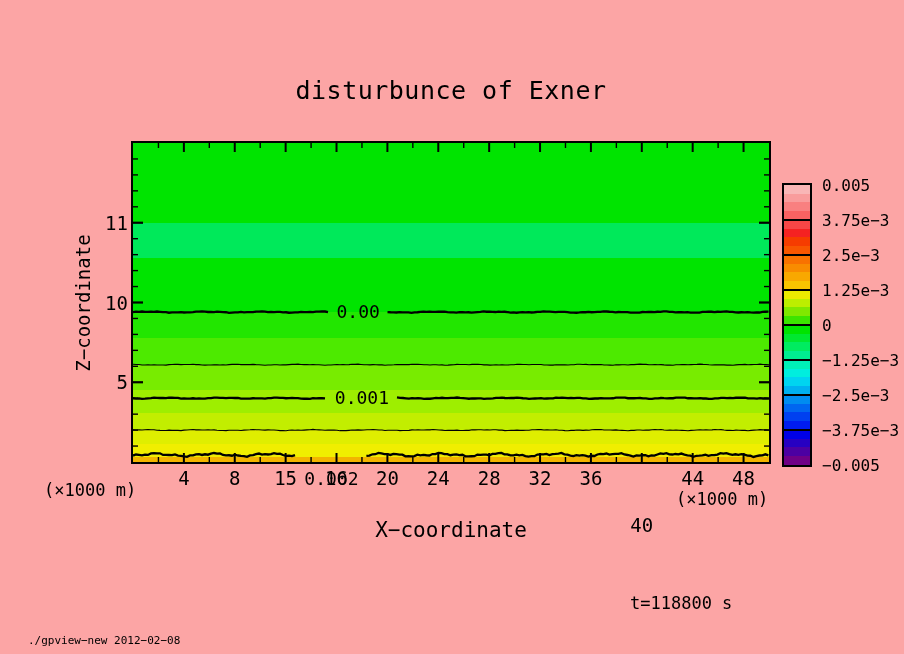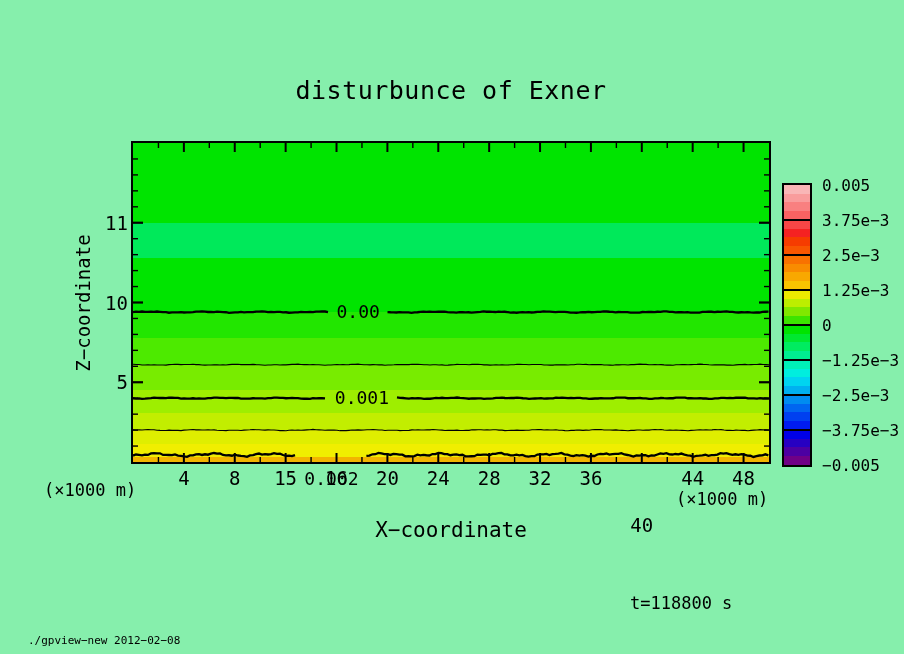--- a/index.html
+++ b/index.html
@@ -1,17 +1,17 @@
 <!DOCTYPE html>
 <html><head>
 <meta charset="utf-8">
 <style>
   html,body { margin:0; padding:0; background:#fff; }
   #canvas {
-    position:relative; width:904px; height:654px; background:#86efac;
+    position:relative; width:904px; height:654px; background:#fca5a5;
     font-family:"DejaVu Sans Mono","Liberation Mono",monospace; color:#000;
     overflow:hidden;
   }
   .abs { position:absolute; }
   #chart-title {
     left:131px; top:76px; width:640px; text-align:center;
     font-size:25px; letter-spacing:0.5px; white-space:nowrap;
   }
   #plot-area {
     left:131px; top:141px; width:640px; height:323px;

